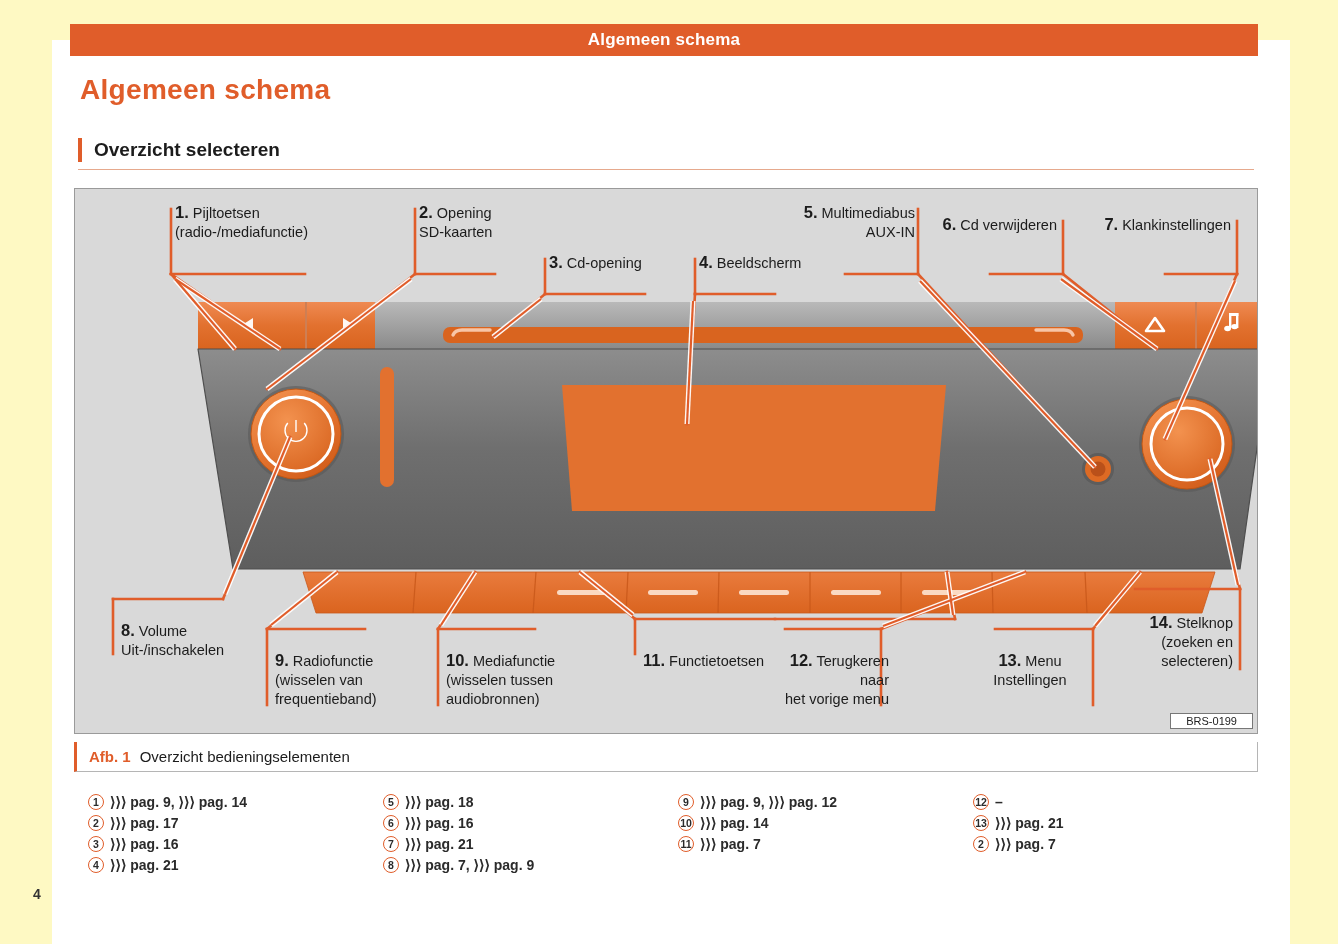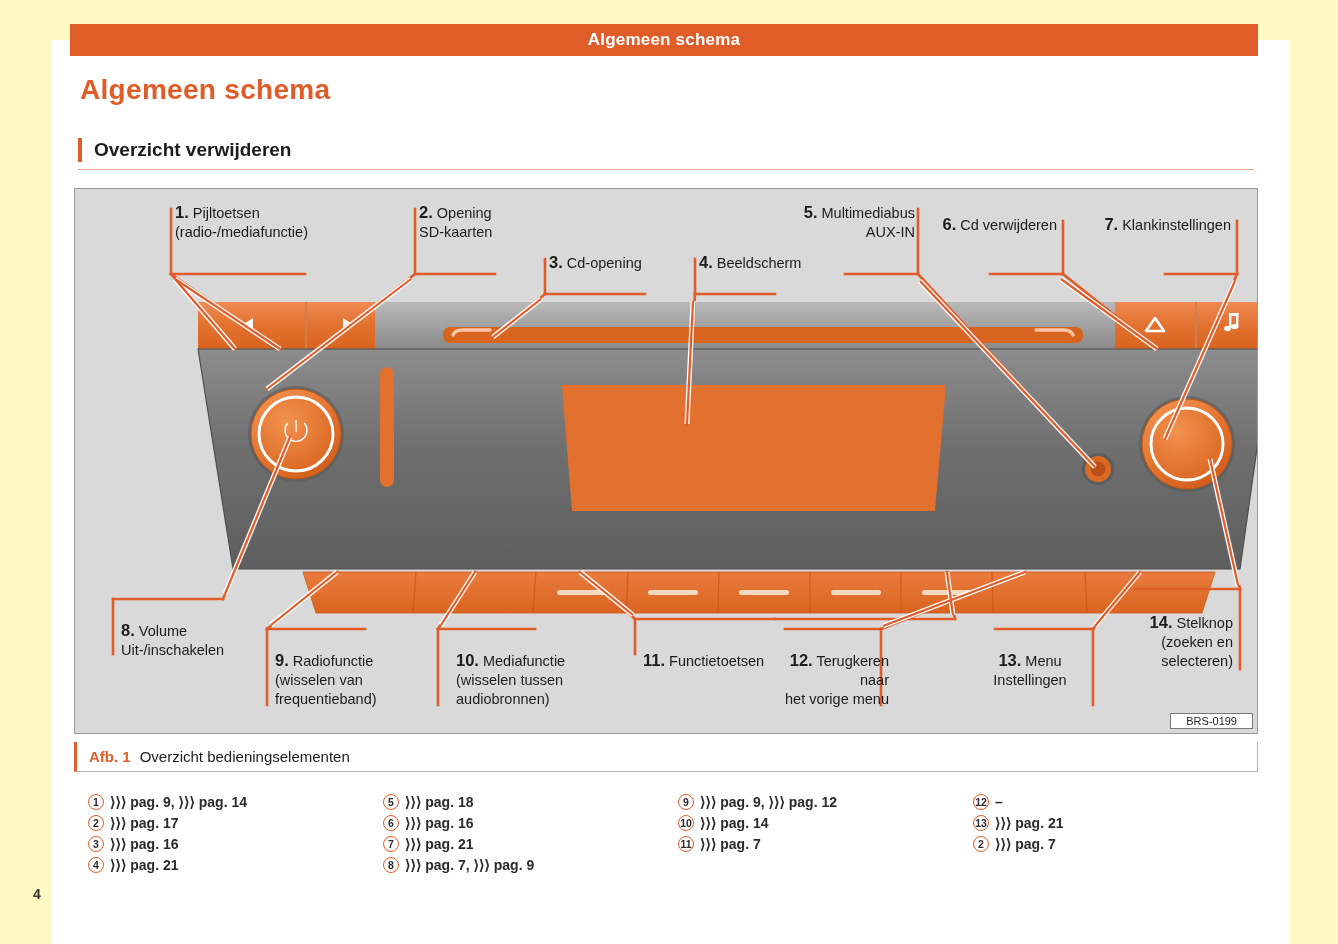--- a/index.html
+++ b/index.html
@@ -150,21 +150,21 @@
 
   <div class="sheet"></div>
 
   <div class="topbar">
     <span>Algemeen schema</span>
   </div>
 
   <div class="h1">Algemeen schema</div>
 
   <div class="h2wrap">
-    <div class="h2">Overzicht verwijderen</div>
+    <div class="h2">Overzicht selecteren</div>
     <div class="h2rule"></div>
   </div>
 
   <div class="figbox">
 
     <svg class="figsvg" width="1182" height="544" viewBox="0 0 1182 544">
       <defs>
         <linearGradient id="gBody" x1="0" y1="0" x2="0" y2="1">
           <stop offset="0" stop-color="#8d8d8d"></stop>
           <stop offset="0.45" stop-color="#6f6f6f"></stop>
@@ -386,21 +386,21 @@
     <div class="lbl" style="left:624px; top:64px;"><b>4.</b> <span>Beeldscherm</span></div>
     <div class="lbl right" style="left:655px; width:185px; top:14px;"><b>5.</b> <span>Multimediabus
 AUX-IN</span></div>
     <div class="lbl right" style="left:770px; width:212px; top:26px;"><b>6.</b> <span>Cd verwijderen</span></div>
     <div class="lbl right" style="left:930px; width:226px; top:26px;"><b>7.</b> <span>Klankinstellingen</span></div>
     <div class="lbl" style="left:46px;  top:432px;"><b>8.</b> <span>Volume
 Uit-/inschakelen</span></div>
     <div class="lbl" style="left:200px; top:462px;"><b>9.</b> <span>Radiofunctie
 (wisselen van
 frequentieband)</span></div>
-    <div class="lbl" style="left:381px; top:462px;"><b>10.</b> <span>Mediafunctie
+    <div class="lbl" style="left:371px; top:462px;"><b>10.</b> <span>Mediafunctie
 (wisselen tussen
 audiobronnen)</span></div>
     <div class="lbl" style="left:568px; top:462px;"><b>11.</b> <span>Functietoetsen</span></div>
     <div class="lbl right" style="left:690px; width:124px; top:462px;"><b>12.</b> <span>Terugkeren naar
 het vorige menu</span></div>
     <div class="lbl right" style="left:900px; width:110px; top:462px;text-align:center;"><b>13.</b> <span>Menu
 Instellingen</span></div>
     <div class="lbl right" style="left:1040px; width:118px; top:424px;"><b>14.</b> <span>Stelknop
 (zoeken en
 selecteren)</span></div>

